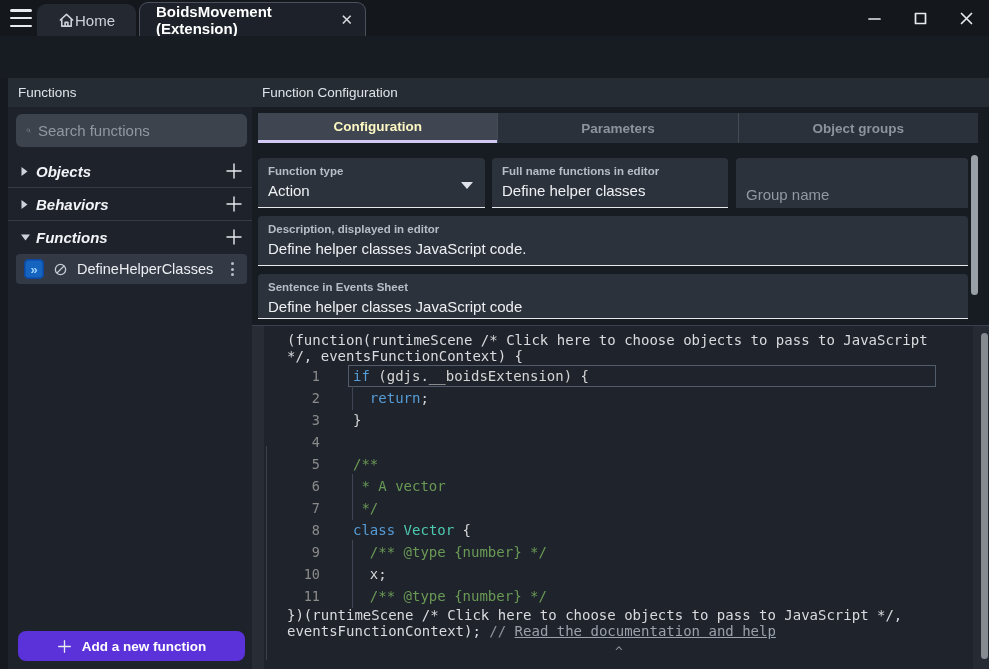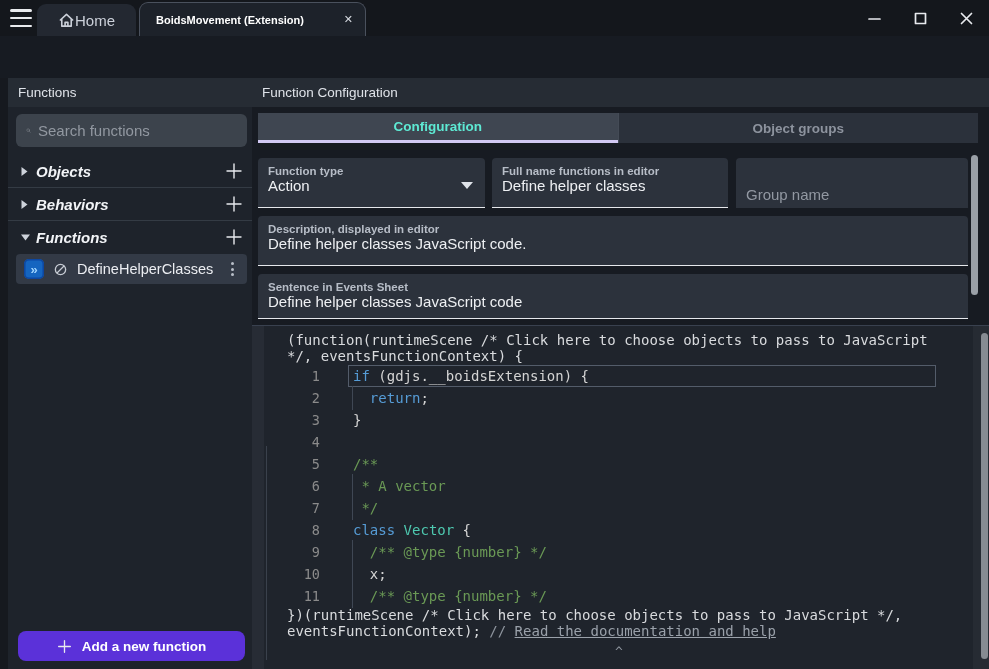--- a/index.html
+++ b/index.html
@@ -5,21 +5,21 @@
   * { margin:0; padding:0; box-sizing:border-box; }
   html,body { width:989px; height:669px; overflow:hidden; }
   body { background:#16191f; font-family:"Liberation Sans", sans-serif; position:relative; color:#e8eaee; }
   svg { display:block; }
 
   
   #titlebar { position:absolute; left:0; top:0; width:989px; height:36px; background:#14171c; }
   .hamburger { position:absolute; left:10px; top:9px; width:22px; height:18px; display:flex; flex-direction:column; justify-content:space-between; cursor:pointer; }
   .hamburger span { display:block; height:2.5px; background:#e9ebee; border-radius:2px; }
   .tab-home { position:absolute; left:37px; top:4px; height:32px; width:99px; background:#232831; border-radius:9px 9px 0 0; display:flex; align-items:center; justify-content:center; gap:0; color:#ccd1da; font-size:15px; cursor:pointer; }
-  .tab-active { position:absolute; left:139px; top:2px; height:34px; width:227px; background:#1d222a; border:1px solid #4a515d; border-bottom:none; border-radius:9px 9px 0 0; display:flex; align-items:center; padding:0 12px 0 16px; gap:10px; color:#ffffff; font-size:11px; font-weight:bold; }
+  .tab-active { position:absolute; left:139px; top:2px; height:34px; width:227px; background:#1d222a; border:1px solid #4a515d; border-bottom:none; border-radius:9px 9px 0 0; display:flex; align-items:center; padding:0 12px 0 16px; gap:10px; color:#ffffff; font-size:15px; font-weight:bold; }
   .tab-active .close { margin-left:auto; color:#d8dce2; font-weight:normal; }
   .win-controls { position:absolute; right:0; top:0; height:36px; display:flex; align-items:center; }
   .win-btn { width:46px; height:36px; display:flex; align-items:center; justify-content:center; cursor:pointer; }
 
   
   #toolbar { position:absolute; left:0; top:36px; width:989px; height:42px; background:#171b22; }
   .icon-btn { position:absolute; width:28px; height:28px; top:43px; display:flex; align-items:center; justify-content:center; border-radius:5px; cursor:pointer; }
   .icon-btn.disabled { cursor:default; }
   .tb-sep { position:absolute; top:45px; width:1px; height:24px; background:#3a414b; }
   .btn-preview { position:absolute; left:386px; top:42px; width:126px; height:31px; border:1px solid #5c6370; border-radius:8px; display:flex; align-items:center; color:#fff; cursor:pointer; }
@@ -47,25 +47,25 @@
   .fn-badge { width:20px; height:20px; border-radius:5px; background:#1565c0; display:flex; align-items:center; justify-content:center; color:#9fd4ff; font-weight:bold; font-size:13px;
     box-shadow:0 0 0 1.5px #0d47a1 inset; }
   .btn-add-func { position:absolute; left:10px; top:553px; width:227px; height:30px; background:#5b31d9; border-radius:8px; display:flex; align-items:center; justify-content:center; gap:10px; color:#fff; font-size:13.5px; font-weight:bold; cursor:pointer; }
 
   
   #main { position:absolute; left:252px; top:78px; width:737px; height:247px; background:#171b22; }
   #main .panel-header { width:737px; }
   .tabs { position:absolute; left:6px; top:35px; width:720px; height:30px; display:flex; }
   .tab { flex:1; display:flex; align-items:center; justify-content:center; font-size:13.5px; font-weight:bold; background:#2b313b; color:#8d939e; cursor:pointer; position:relative; }
   .tab + .tab { border-left:1px solid #444b56; }
-  .tab.active { background:#3f4651; color:#5eead4; border-bottom:3px solid #d2c9f4; }
+  .tab.active { background:#3f4651; color:#fef9c3; border-bottom:3px solid #d2c9f4; }
   .field { position:absolute; background:#2c323c; border-radius:4px 4px 0 0; padding:7px 10px 0 10px; }
   .field.underlined { border-bottom:1px solid #e6e8ec; }
   .field .flabel { font-size:11.5px; color:#b7bdc7;font-weight:bold; }
-  .field .fvalue { font-size:15px; color:#eef0f3; }
+  .field .fvalue { font-size:15px; color:#eef0f3; margin-top:5px; }
   .field .placeholder-lbl { font-size:15px; color:#9298a2; line-height:42px; }
   .dd-caret { position:absolute; right:12px; top:24px; width:0; height:0; border-left:6px solid transparent; border-right:6px solid transparent; border-top:7px solid #dfe3e9; }
   .scroll-thumb { position:absolute; border-radius:4px; background:#9aa0a7; }
 
   
   #code { position:absolute; left:252px; top:325px; width:737px; height:344px; background:#1f242c; border-top:1px solid #39414f; font-family:"DejaVu Sans Mono", monospace; }
   #code .left-strip { position:absolute; left:0; top:0; width:12px; height:344px; background:#272c35; }
   #code .left-guide { position:absolute; left:14px; top:120px; width:1px; height:214px; background:#3a414c; }
   #code .right-strip { position:absolute; right:0; top:0; width:16px; height:344px; background:#262b33; }
   .code-wrap-text { position:absolute; left:35px; width:645px; font-size:14px; line-height:16px; color:#d9dbde; white-space:pre-wrap; word-break:break-word; }
@@ -318,20 +318,23 @@
 <div id="main">
   <div class="panel-header">
     <span>Function Configuration</span>
   </div>
 
   <div class="tabs">
     <div class="tab active">
         <span>Configuration</span>
       </div>
     <div class="tab">
+        <span>Parameters</span>
+      </div>
+    <div class="tab">
         <span>Object groups</span>
       </div>
   </div>
 
   <div class="field underlined" style="left:6px; top:80px; width:227px; height:50px;">
     <div class="flabel">Function type</div>
     <div class="fvalue">Action</div>
     <div class="dd-caret"></div>
   </div>
 

